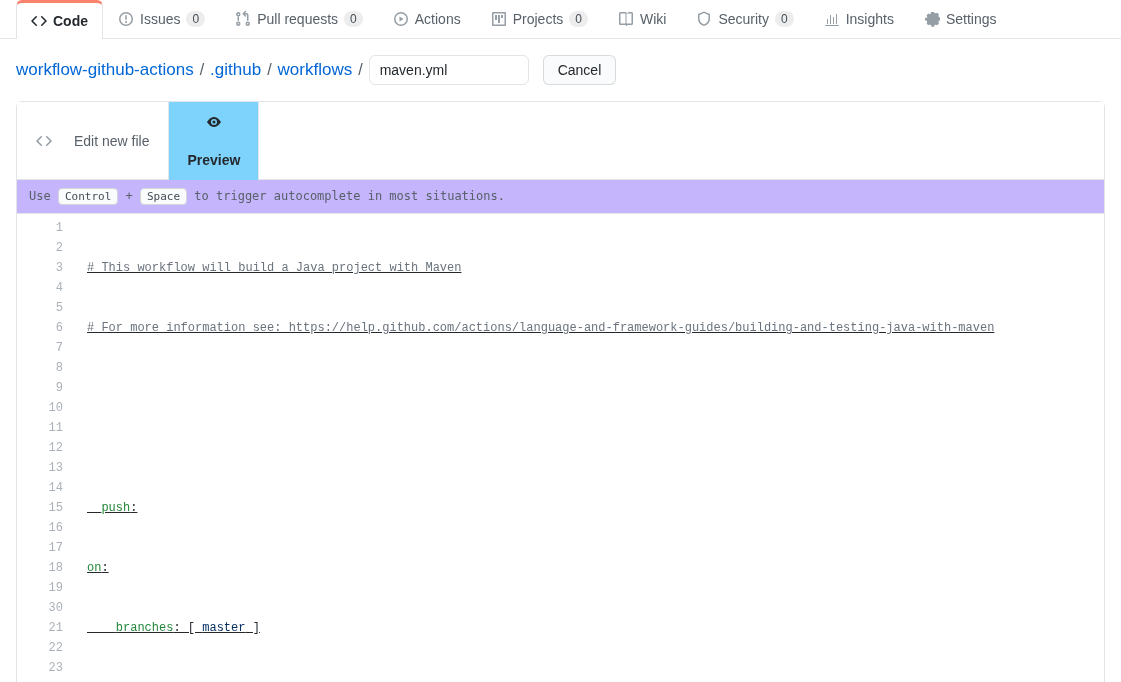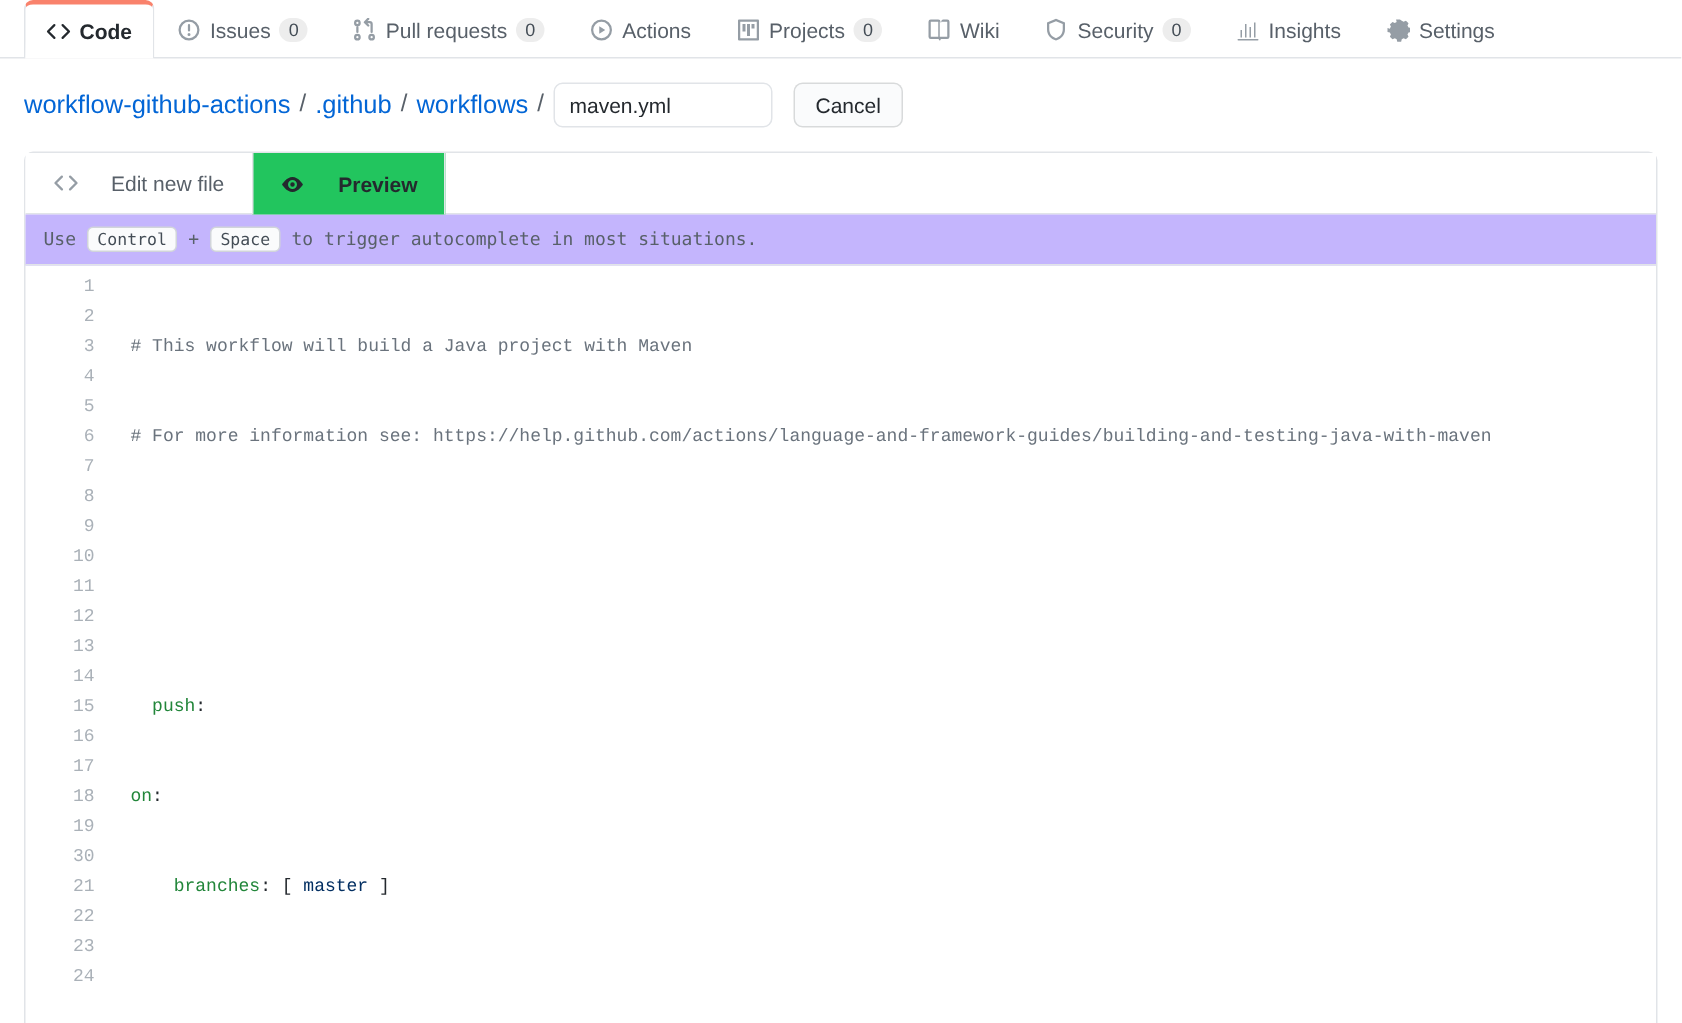--- a/index.html
+++ b/index.html
@@ -1,39 +1,39 @@
 <!DOCTYPE html>
 <html><head>
 <meta charset="utf-8">
 <style>
 * { box-sizing: border-box; margin: 0; padding: 0; }
 body { font-family: -apple-system, BlinkMacSystemFont, "Segoe UI", Helvetica, Arial, sans-serif; font-size: 14px; color: #24292e; background: #fff; }
 .tabnav { display: flex; border-bottom: 1px solid #e1e4e8; padding: 0 16px; }
-.tabnav-tab { display: flex; align-items: flex-end; padding: 10px 14px; color: #586069; cursor: pointer; border: 1px solid transparent; border-bottom: none; gap: 6px; }
+.tabnav-tab { display: flex; align-items: flex-start; padding: 10px 14px; color: #586069; cursor: pointer; border: 1px solid transparent; border-bottom: none; gap: 6px; }
 .tabnav-tab.selected { background: #fff; border-color: #e1e4e8; border-top: 3px solid #f9826c; border-radius: 6px 6px 0 0; color: #24292e; font-weight: 600; margin-bottom: -1px; }
 .tabnav-tab .counter { background: #ededed; border-radius: 10px; padding: 1px 6px; font-size: 12px; min-width: 18px; text-align: center; color: #444d56; }
 .tabnav-tab svg { fill: #959da5; }
 .tabnav-tab.selected svg { fill: #24292e; }
 .breadcrumb-row { display: flex; align-items: center; padding: 16px; gap: 6px; }
 .breadcrumb-link { color: #0366d6; text-decoration: none; cursor: pointer; font-size: 17px; }
 .breadcrumb-sep { color: #586069; font-size: 16px; }
-.filename-input { border: 1px solid #e1e4e8; border-radius: 6px; padding: 6px 10px; font-size: 14px; width: 146px; color: #24292e; }
+.filename-input { border: 1px solid #e1e4e8; border-radius: 6px; padding: 6px 10px; font-size: 14px; width: 160px; color: #24292e; }
 .btn { background: #fafbfc; border: 1px solid rgba(27,31,35,0.15); border-radius: 6px; padding: 6px 14px; font-size: 14px; font-weight: 500; cursor: pointer; color: #24292e; margin-left: 8px; }
 .file-box { border: 1px solid #e1e4e8; border-radius: 6px; margin: 0 16px 16px 16px; }
 .file-tabs { display: flex; background: #fff; border-bottom: 1px solid #e1e4e8; }
 .file-tab { display: flex; align-items: center; gap: 22px; padding: 12px 18px; cursor: pointer; color: #586069; border: 1px solid transparent; border-bottom: none; border-top: none; }
-.file-tab.selected { background: #22c55e; border-left: 1px solid #e1e4e8; border-right: 1px solid #e1e4e8; margin-bottom: -1px; color: #24292e; font-weight: 600; }
+.file-tab.selected { background: #7dd3fc; border-left: 1px solid #e1e4e8; border-right: 1px solid #e1e4e8; margin-bottom: -1px; color: #24292e; font-weight: 600; flex-direction: column; }
 .file-tab:first-child.selected { border-left: none; }
 .hint-bar { background: #c4b5fd; border-bottom: 1px solid #e1e4e8; padding: 8px 12px; font-family: SFMono-Regular, Consolas, monospace; font-size: 12px; color: #586069; }
 .hint-bar .key { display: inline-block; border: 1px solid #d1d5da; border-radius: 4px; padding: 2px 6px; background: #fafbfc; color: #444d56; font-family: SFMono-Regular, Consolas, monospace; font-size: 11px; line-height: 1; }
 .code-area { display: flex; font-family: SFMono-Regular, Consolas, "Liberation Mono", Menlo, monospace; font-size: 12px; line-height: 20px; }
 .gutter { text-align: right; color: #aab1b8; padding: 4px 10px 4px 0; user-select: none; width: 60px; }
 .gutter div { padding-right: 4px; }
 .code-lines { padding: 4px 0 4px 10px; flex: 1; white-space: pre; }
-.code-lines div { min-height: 20px; }
+.code-lines div { min-height: 20px; text-decoration: underline; }
 .c-comment { color: #6a737d; }
 .c-key { color: #22863a; }
 .c-str { color: #032f62; }
 .c-punc { color: #24292e; }
 </style>
 </head>
 <body>
 
 <div class="tabnav">
   <div class="tabnav-tab selected">

